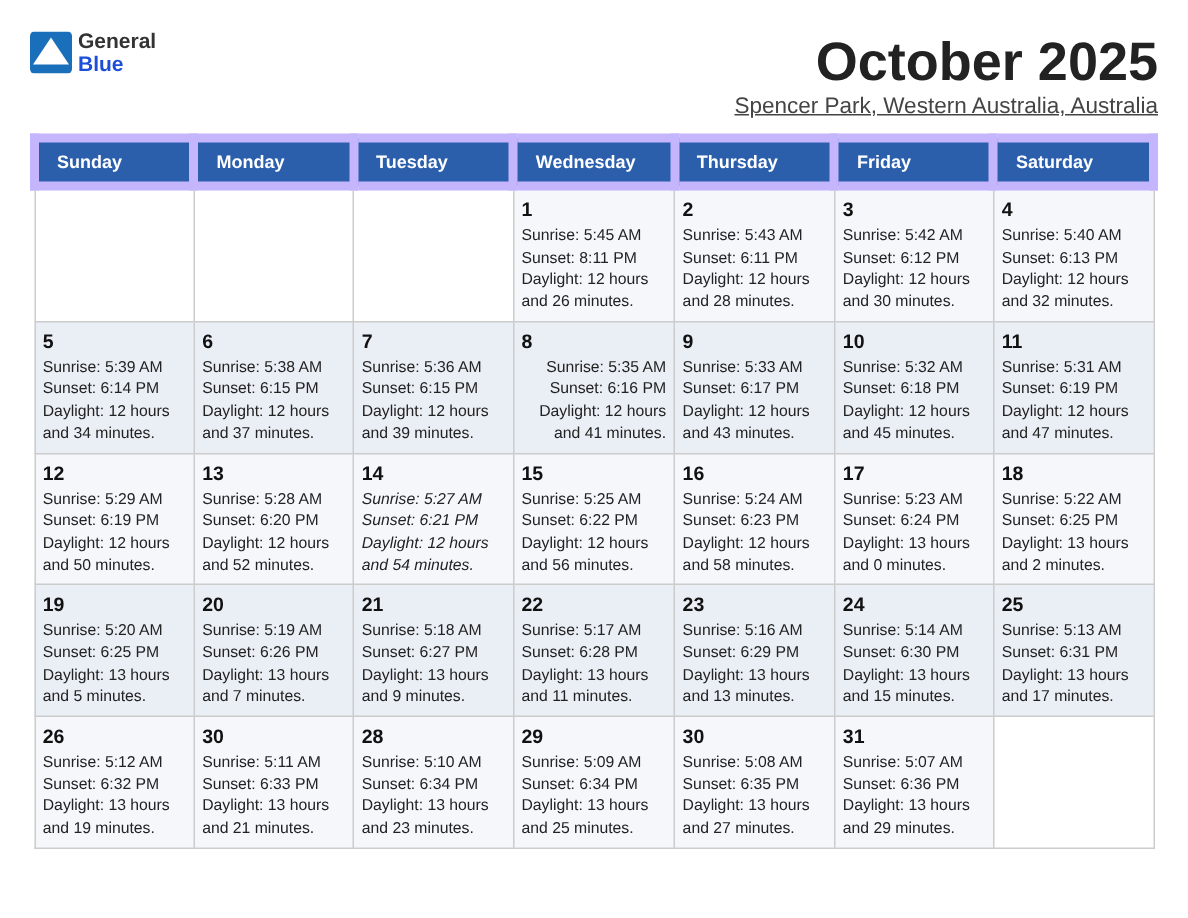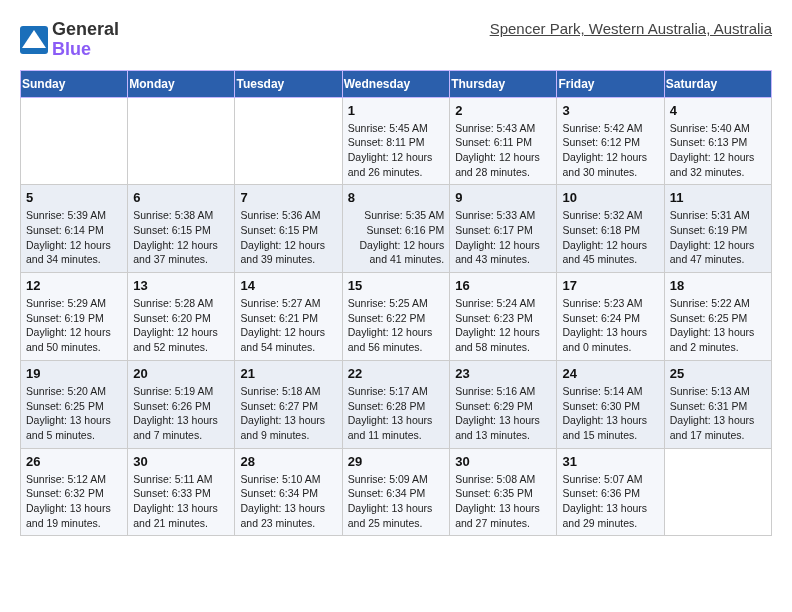--- a/index.html
+++ b/index.html
@@ -15,26 +15,26 @@
       justify-content: space-between;
       align-items: flex-start;
       margin-bottom: 10px;
     }
     .logo {
       display: flex;
       align-items: center;
       gap: 4px;
     }
     .logo-text {
-      font-size: 18px;
+      font-size: 14px;
       font-weight: bold;
       line-height: 1.1;
     }
     .logo-general { color: #333; }
-    .logo-blue { color: #8b5cf6; }
+    .logo-blue { color: #1d4ed8; }
     .logo-icon {
       width: 28px;
       height: 28px;
     }
     .title-block { text-align: right; }
     .month-title {
       font-size: 36px;
       font-weight: bold;
       color: #222;
     }
@@ -45,24 +45,24 @@
     }
     table {
       width: 100%;
       border-collapse: collapse;
       font-size: 11px;
     }
     thead tr th {
       background-color: #2b5fac;
       color: #fff;
       text-align: left;
-      padding: 6px 1px;
+      padding: 6px 12px;
       font-size: 12px;
       font-weight: bold;
-      border: 1px solid #c4b5fd;
+      border: 6px solid #c4b5fd;
     }
     tbody tr td {
       border: 1px solid #ccc;
       vertical-align: top;
       padding: 5px;
       width: 108px;
       min-height: 80px;
       background: #fff;
     }
     tbody tr:nth-child(odd) td {
@@ -94,20 +94,21 @@
     <svg class="logo-icon" viewBox="0 0 28 28">
       <rect x="0" y="0" width="28" height="28" rx="3" fill="#1a6fba"></rect>
       <polygon points="14,4 26,22 2,22" fill="white"></polygon>
     </svg>
     <div class="logo-text">
       <span class="logo-general">General</span><br>
       <span class="logo-blue">Blue</span>
     </div>
   </div>
   <div class="title-block">
+    <div class="month-title">October 2025</div>
     <div class="subtitle">Spencer Park, Western Australia, Australia</div>
   </div>
 </div>
 
 <table>
   <thead>
     <tr>
     <th>Sunday</th>
         <th>Monday</th>
         <th>Tuesday</th>
@@ -212,21 +213,21 @@
         </td>
         <td>
           <div class="day-number">13</div>
           <div class="day-detail" style="white-space: pre-line;">Sunrise: 5:28 AM
 Sunset: 6:20 PM
 Daylight: 12 hours
 and 52 minutes.</div>
         </td>
         <td>
           <div class="day-number">14</div>
-          <div class="day-detail" style="white-space: pre-line;">Sunrise: 5:27 AM
+          <div class="day-detail" style="white-space: pre-line; font-style: italic;">Sunrise: 5:27 AM
 Sunset: 6:21 PM
 Daylight: 12 hours
 and 54 minutes.</div>
         </td>
         <td>
           <div class="day-number">15</div>
           <div class="day-detail" style="white-space: pre-line;">Sunrise: 5:25 AM
 Sunset: 6:22 PM
 Daylight: 12 hours
 and 56 minutes.</div>

